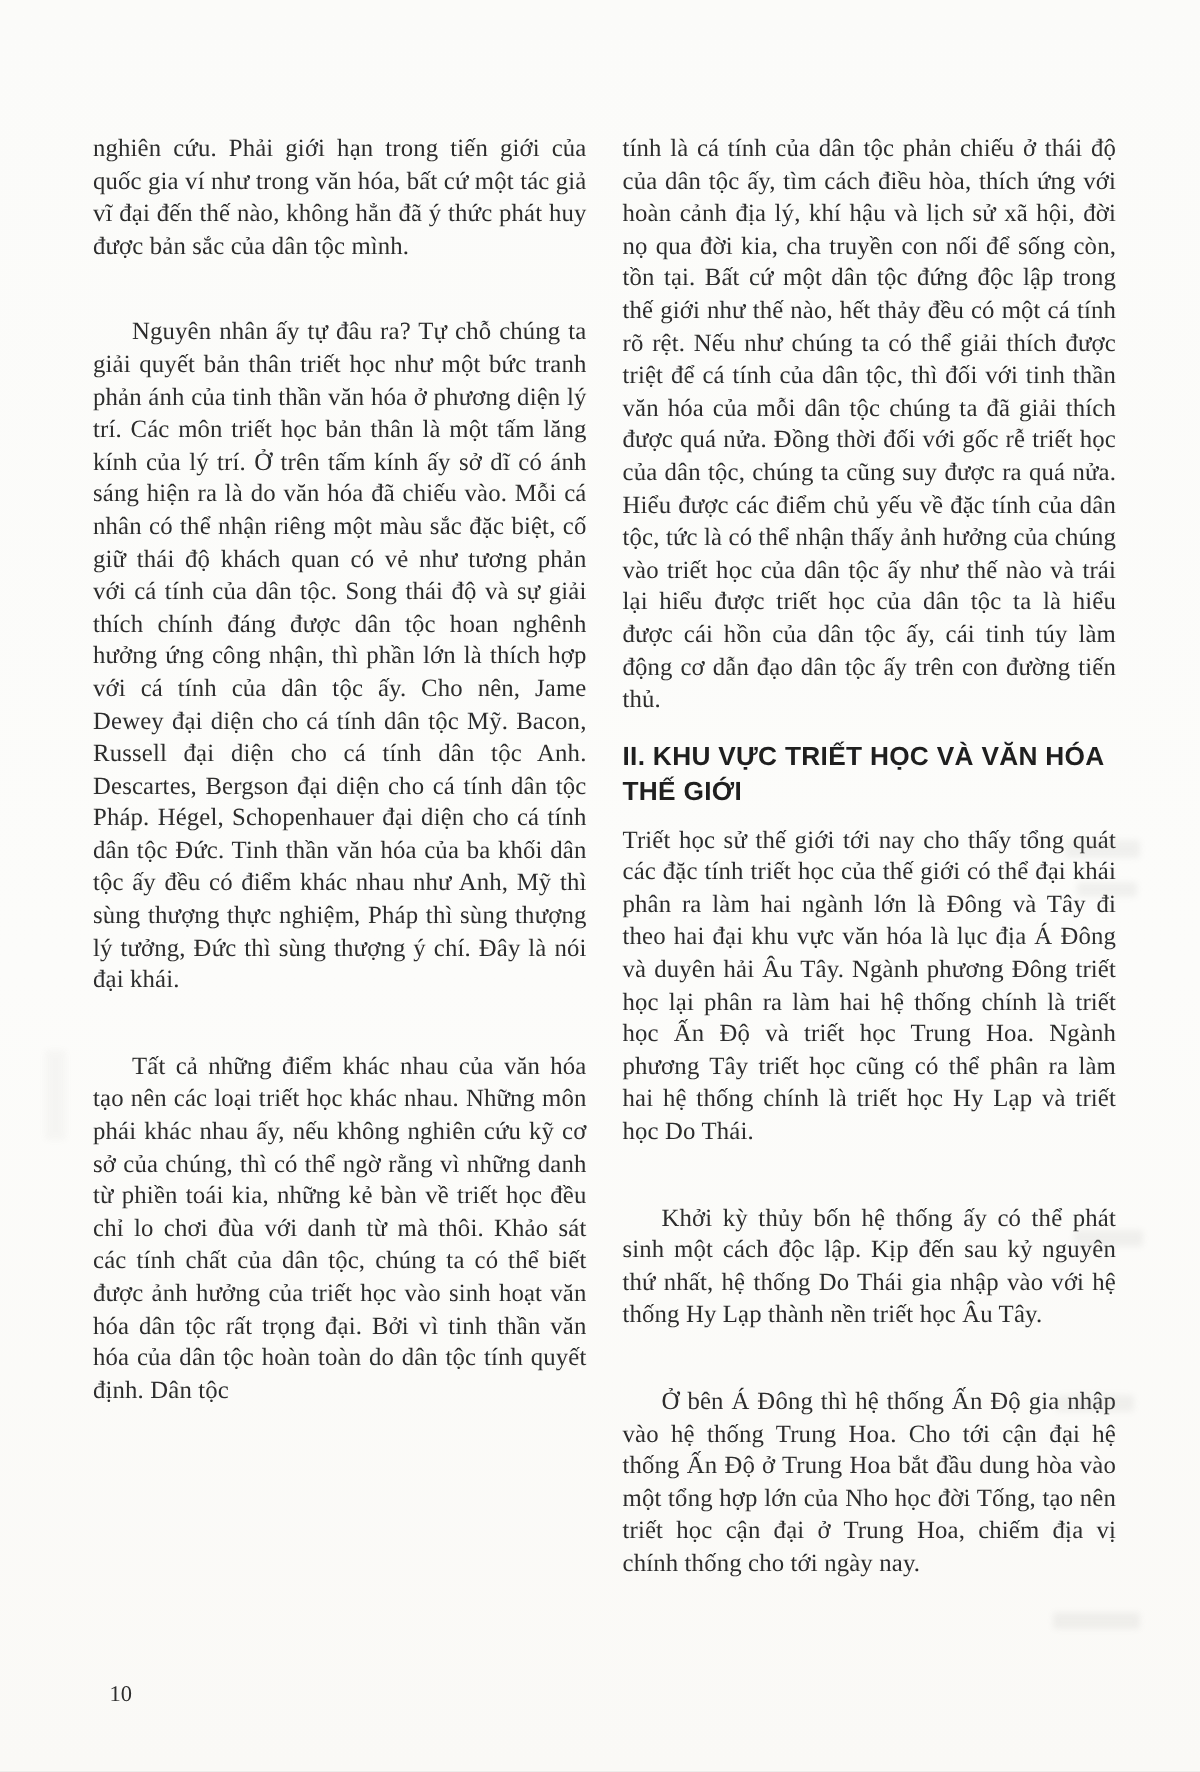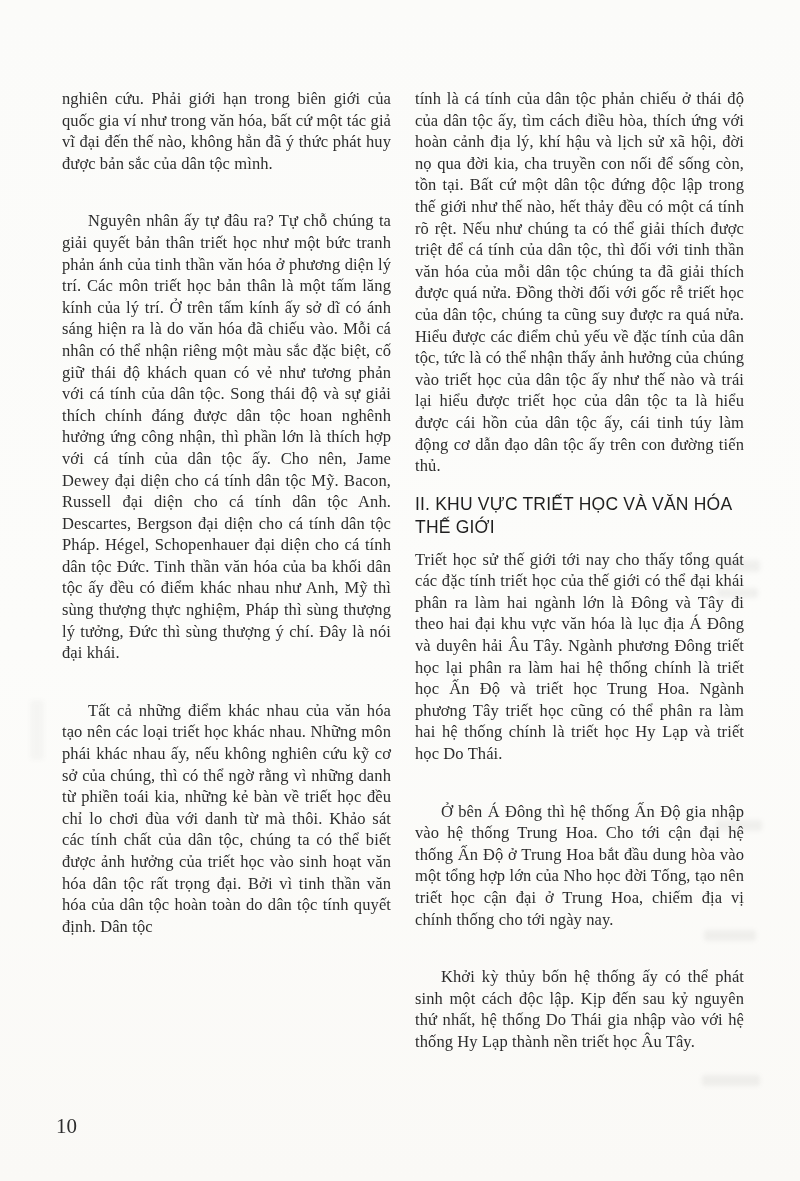--- a/index.html
+++ b/index.html
@@ -37,32 +37,32 @@
     text-align: justify;
     letter-spacing: 0.1px;
   }
   .column p.indent {
     text-indent: 26px;
     margin-top: 36px;
   }
   .heading {
     margin: 16px 0 10px 0;
     font-family: "Liberation Sans", "DejaVu Sans", sans-serif;
-    font-weight: normal;
+    font-weight: bold;
     font-size: 17.5px;
     line-height: 23px;
     color: #1f1f1f;
     letter-spacing: 0.2px;
   }
   .page-number {
     position: absolute;
-    left: 56px;
+    left: 73px;
     bottom: 42px;
     font-family: "Liberation Serif", "DejaVu Serif", serif;
-    font-size: 21px;
+    font-size: 15px;
     color: #2d2d2d;
   }
   
   .bleed {
     position: absolute;
     background: #8a8a86;
     opacity: 0.10;
     filter: blur(2px);
     border-radius: 2px;
     pointer-events: none;
@@ -75,31 +75,31 @@
   .bleed.b6 { left: 30px;  top: 700px;  width: 14px; height: 60px; opacity: 0.05; }
 </style>
 </head>
 <body>
 
 <div class="page">
 
   <div class="content">
 
     <div class="column">
-      <p>nghiên cứu. Phải giới hạn trong biên giới của quốc gia ví như trong văn hóa, bất cứ một tác giả vĩ đại đến thế nào, không hẳn đã ý thức phát huy được bản sắc của dân tộc mình.</p>
+      <p>nghiên cứu. Phải giới hạn trong tiến giới của quốc gia ví như trong văn hóa, bất cứ một tác giả vĩ đại đến thế nào, không hẳn đã ý thức phát huy được bản sắc của dân tộc mình.</p>
       <p class="indent">Nguyên nhân ấy tự đâu ra? Tự chỗ chúng ta giải quyết bản thân triết học như một bức tranh phản ánh của tinh thần văn hóa ở phương diện lý trí. Các môn triết học bản thân là một tấm lăng kính của lý trí. Ở trên tấm kính ấy sở dĩ có ánh sáng hiện ra là do văn hóa đã chiếu vào. Mỗi cá nhân có thể nhận riêng một màu sắc đặc biệt, cố giữ thái độ khách quan có vẻ như tương phản với cá tính của dân tộc. Song thái độ và sự giải thích chính đáng được dân tộc hoan nghênh hưởng ứng công nhận, thì phần lớn là thích hợp với cá tính của dân tộc ấy. Cho nên, Jame Dewey đại diện cho cá tính dân tộc Mỹ. Bacon, Russell đại diện cho cá tính dân tộc Anh. Descartes, Bergson đại diện cho cá tính dân tộc Pháp. Hégel, Schopenhauer đại diện cho cá tính dân tộc Đức. Tinh thần văn hóa của ba khối dân tộc ấy đều có điểm khác nhau như Anh, Mỹ thì sùng thượng thực nghiệm, Pháp thì sùng thượng lý tưởng, Đức thì sùng thượng ý chí. Đây là nói đại khái.</p>
       <p class="indent">Tất cả những điểm khác nhau của văn hóa tạo nên các loại triết học khác nhau. Những môn phái khác nhau ấy, nếu không nghiên cứu kỹ cơ sở của chúng, thì có thể ngờ rằng vì những danh từ phiền toái kia, những kẻ bàn về triết học đều chỉ lo chơi đùa với danh từ mà thôi. Khảo sát các tính chất của dân tộc, chúng ta có thể biết được ảnh hưởng của triết học vào sinh hoạt văn hóa dân tộc rất trọng đại. Bởi vì tinh thần văn hóa của dân tộc hoàn toàn do dân tộc tính quyết định. Dân tộc</p>
     </div>
 
     <div class="column">
       <p>tính là cá tính của dân tộc phản chiếu ở thái độ của dân tộc ấy, tìm cách điều hòa, thích ứng với hoàn cảnh địa lý, khí hậu và lịch sử xã hội, đời nọ qua đời kia, cha truyền con nối để sống còn, tồn tại. Bất cứ một dân tộc đứng độc lập trong thế giới như thế nào, hết thảy đều có một cá tính rõ rệt. Nếu như chúng ta có thể giải thích được triệt để cá tính của dân tộc, thì đối với tinh thần văn hóa của mỗi dân tộc chúng ta đã giải thích được quá nửa. Đồng thời đối với gốc rễ triết học của dân tộc, chúng ta cũng suy được ra quá nửa. Hiểu được các điểm chủ yếu về đặc tính của dân tộc, tức là có thể nhận thấy ảnh hưởng của chúng vào triết học của dân tộc ấy như thế nào và trái lại hiểu được triết học của dân tộc ta là hiểu được cái hồn của dân tộc ấy, cái tinh túy làm động cơ dẫn đạo dân tộc ấy trên con đường tiến thủ.</p>
       <h2 class="heading">II. KHU VỰC TRIẾT HỌC VÀ VĂN HÓA THẾ GIỚI</h2>
       <p>Triết học sử thế giới tới nay cho thấy tổng quát các đặc tính triết học của thế giới có thể đại khái phân ra làm hai ngành lớn là Đông và Tây đi theo hai đại khu vực văn hóa là lục địa Á Đông và duyên hải Âu Tây. Ngành phương Đông triết học lại phân ra làm hai hệ thống chính là triết học Ấn Độ và triết học Trung Hoa. Ngành phương Tây triết học cũng có thể phân ra làm hai hệ thống chính là triết học Hy Lạp và triết học Do Thái.</p>
+      <p class="indent">Khởi kỳ thủy bốn hệ thống ấy có thể phát sinh một cách độc lập. Kịp đến sau kỷ nguyên thứ nhất, hệ thống Do Thái gia nhập vào với hệ thống Hy Lạp thành nền triết học Âu Tây.</p>
       <p class="indent">Ở bên Á Đông thì hệ thống Ấn Độ gia nhập vào hệ thống Trung Hoa. Cho tới cận đại hệ thống Ấn Độ ở Trung Hoa bắt đầu dung hòa vào một tổng hợp lớn của Nho học đời Tống, tạo nên triết học cận đại ở Trung Hoa, chiếm địa vị chính thống cho tới ngày nay.</p>
-      <p class="indent">Khởi kỳ thủy bốn hệ thống ấy có thể phát sinh một cách độc lập. Kịp đến sau kỷ nguyên thứ nhất, hệ thống Do Thái gia nhập vào với hệ thống Hy Lạp thành nền triết học Âu Tây.</p>
     </div>
 
   </div>
 
   <div class="page-number">10</div>
 
   <div class="bleed b1"></div>
   <div class="bleed b2"></div>
   <div class="bleed b3"></div>
   <div class="bleed b4"></div>

